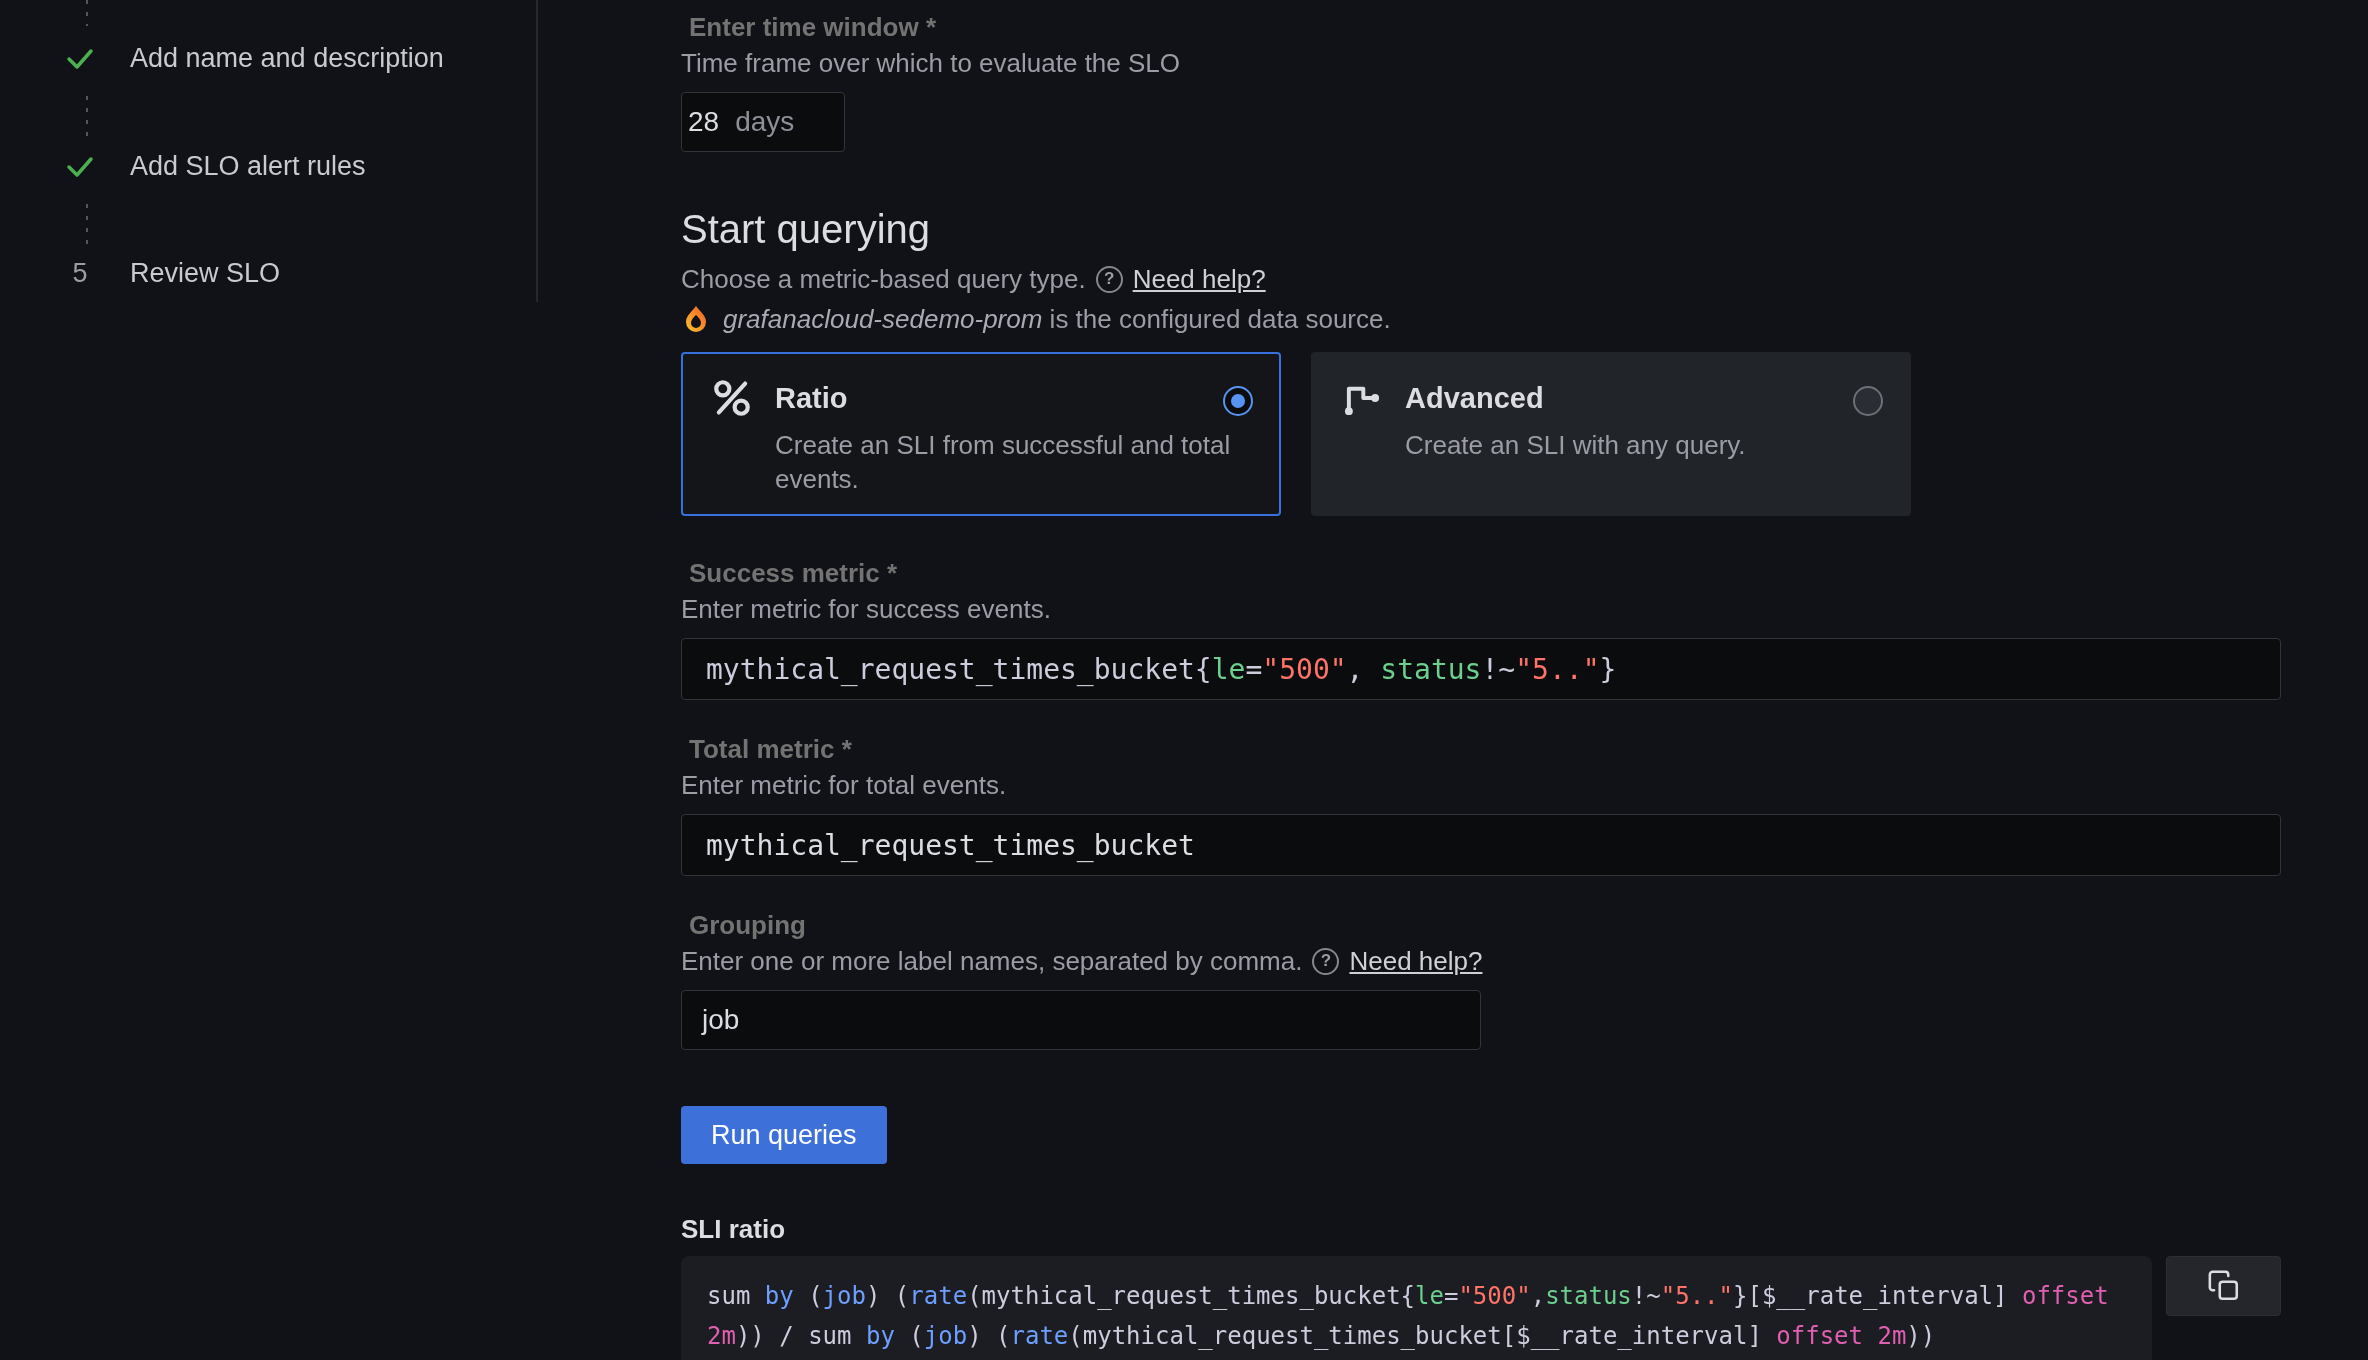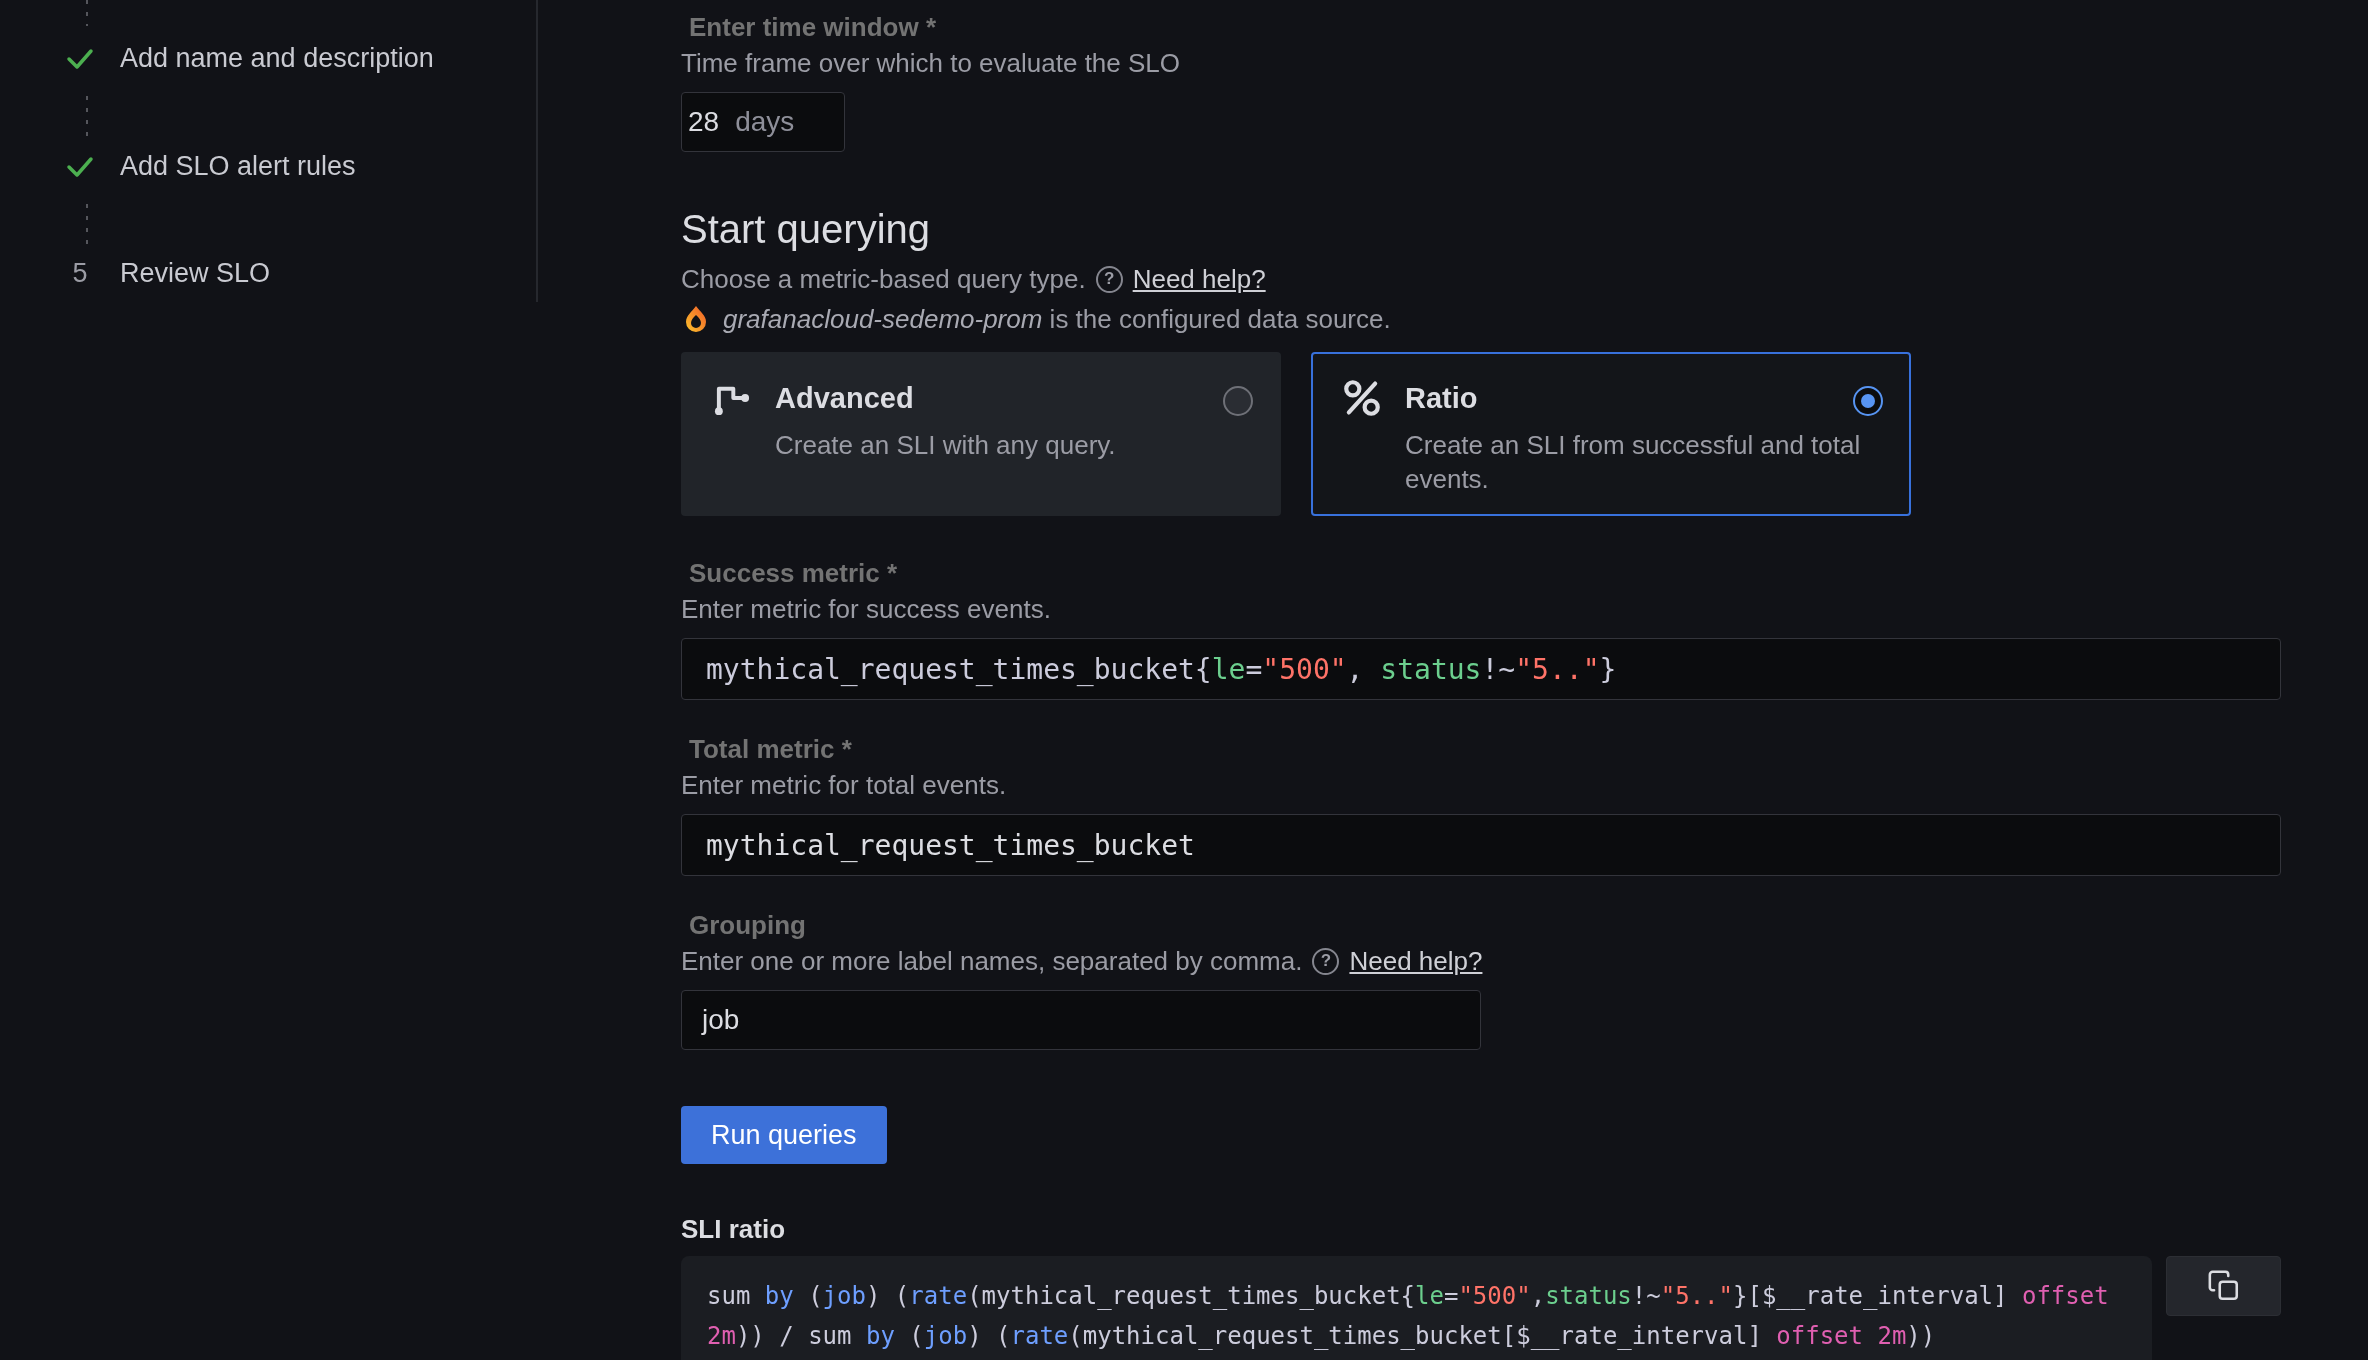--- a/index.html
+++ b/index.html
@@ -13,21 +13,21 @@
   .app { position:relative; width:2368px; height:1360px; }
 
   
   .stepper { position:absolute; left:0; top:0; width:536px; height:1360px; }
   .v-divider { position:absolute; left:536px; top:0; width:2px; height:302px; background:#26282E; }
   .dots { position:absolute; left:86px; width:2px;
           background-image:repeating-linear-gradient(to bottom,#55565C 0 4px,transparent 4px 12px); }
   .dots.seg0 { top:0;   height:26px; }
   .dots.seg1 { top:96px;  height:42px; }
   .dots.seg2 { top:204px; height:42px; }
-  .step-row { position:absolute; left:62px; height:44px; display:flex; align-items:center; gap:22px; cursor:pointer; }
+  .step-row { position:absolute; left:62px; height:44px; display:flex; align-items:center; gap:32px; cursor:pointer; }
   .step-row.row1 { top:36px; }
   .step-row.row2 { top:144px; }
   .step-row.row3 { top:251px; }
   .check { width:36px; height:36px; display:inline-flex; align-items:center; justify-content:center; }
   .step-label { font-size:27px; color:#C9CAD1; white-space:nowrap; }
   .step-num { width:36px; text-align:center; font-size:27px; color:#9B9CA5; }
 
   
   .main { position:absolute; left:681px; top:0; width:1600px; }
   .field-label { margin-top:10px; font-size:26px; font-weight:700; color:#737373; line-height:34px;margin-left:8px; }
@@ -162,49 +162,49 @@
           <path d="M15 2 C11 8 5 11 5 18 a10 10 0 0 0 20 0 C25 11 19 8 15 2 Z M15 24 a5 5 0 0 1 -5 -5 c0 -3 2 -5 5 -8 c3 3 5 5 5 8 a5 5 0 0 1 -5 5 Z" fill="url(#fl)"></path>
         </svg>
       </span>
       <span>
         <span class="ds-name">grafanacloud-sedemo-prom</span><span> is the configured data source.</span>
       </span>
     </div>
 
     
     <div class="cards">
+      <div class="card selected">
+        <div class="card-head">
+          <span class="card-icon">
+            <svg width="42" height="42" viewBox="0 0 32 32">
+              <circle cx="9" cy="9" r="5" fill="none" stroke="#DCDDE2" stroke-width="3.2"></circle>
+              <circle cx="23" cy="23" r="5" fill="none" stroke="#DCDDE2" stroke-width="3.2"></circle>
+              <line x1="26" y1="5" x2="6" y2="27" stroke="#DCDDE2" stroke-width="3.2" stroke-linecap="round"></line>
+            </svg>
+          </span>
+          <span class="card-title">Ratio</span>
+        </div>
+        <span class="card-radio on"></span>
+        <div class="card-desc">Create an SLI from successful and total events.</div>
+      </div>
+
       <div class="card unselected">
         <div class="card-head">
           <span class="card-icon">
             <svg width="42" height="42" viewBox="0 0 32 32">
               <path d="M6 26 L6 9 L17 9 L17 16 L26 16" fill="none" stroke="#DCDDE2" stroke-width="3" stroke-linejoin="round" stroke-linecap="round"></path>
               <circle cx="6" cy="26" r="3" fill="#DCDDE2"></circle>
               <circle cx="26" cy="16" r="3" fill="#DCDDE2"></circle>
             </svg>
           </span>
           <span class="card-title">Advanced</span>
         </div>
         <span class="card-radio off"></span>
         <div class="card-desc">Create an SLI with any query.</div>
       </div>
-
-      <div class="card selected">
-        <div class="card-head">
-          <span class="card-icon">
-            <svg width="42" height="42" viewBox="0 0 32 32">
-              <circle cx="9" cy="9" r="5" fill="none" stroke="#DCDDE2" stroke-width="3.2"></circle>
-              <circle cx="23" cy="23" r="5" fill="none" stroke="#DCDDE2" stroke-width="3.2"></circle>
-              <line x1="26" y1="5" x2="6" y2="27" stroke="#DCDDE2" stroke-width="3.2" stroke-linecap="round"></line>
-            </svg>
-          </span>
-          <span class="card-title">Ratio</span>
-        </div>
-        <span class="card-radio on"></span>
-        <div class="card-desc">Create an SLI from successful and total events.</div>
-      </div>
     </div>
 
     
     <div class="field-label mt-sec">Success metric *</div>
     <div class="field-desc">Enter metric for success events.</div>
     <div class="metric-input"><span class="tok-plain">mythical_request_times_bucket{</span><span class="tok-green">le</span><span class="tok-plain">=</span><span class="tok-red">"500"</span><span class="tok-plain">, </span><span class="tok-green">status</span><span class="tok-plain">!~</span><span class="tok-red">"5.."</span><span class="tok-plain">}</span></div>
 
     
     <div class="field-label mt-sec2">Total metric *</div>
     <div class="field-desc">Enter metric for total events.</div>

